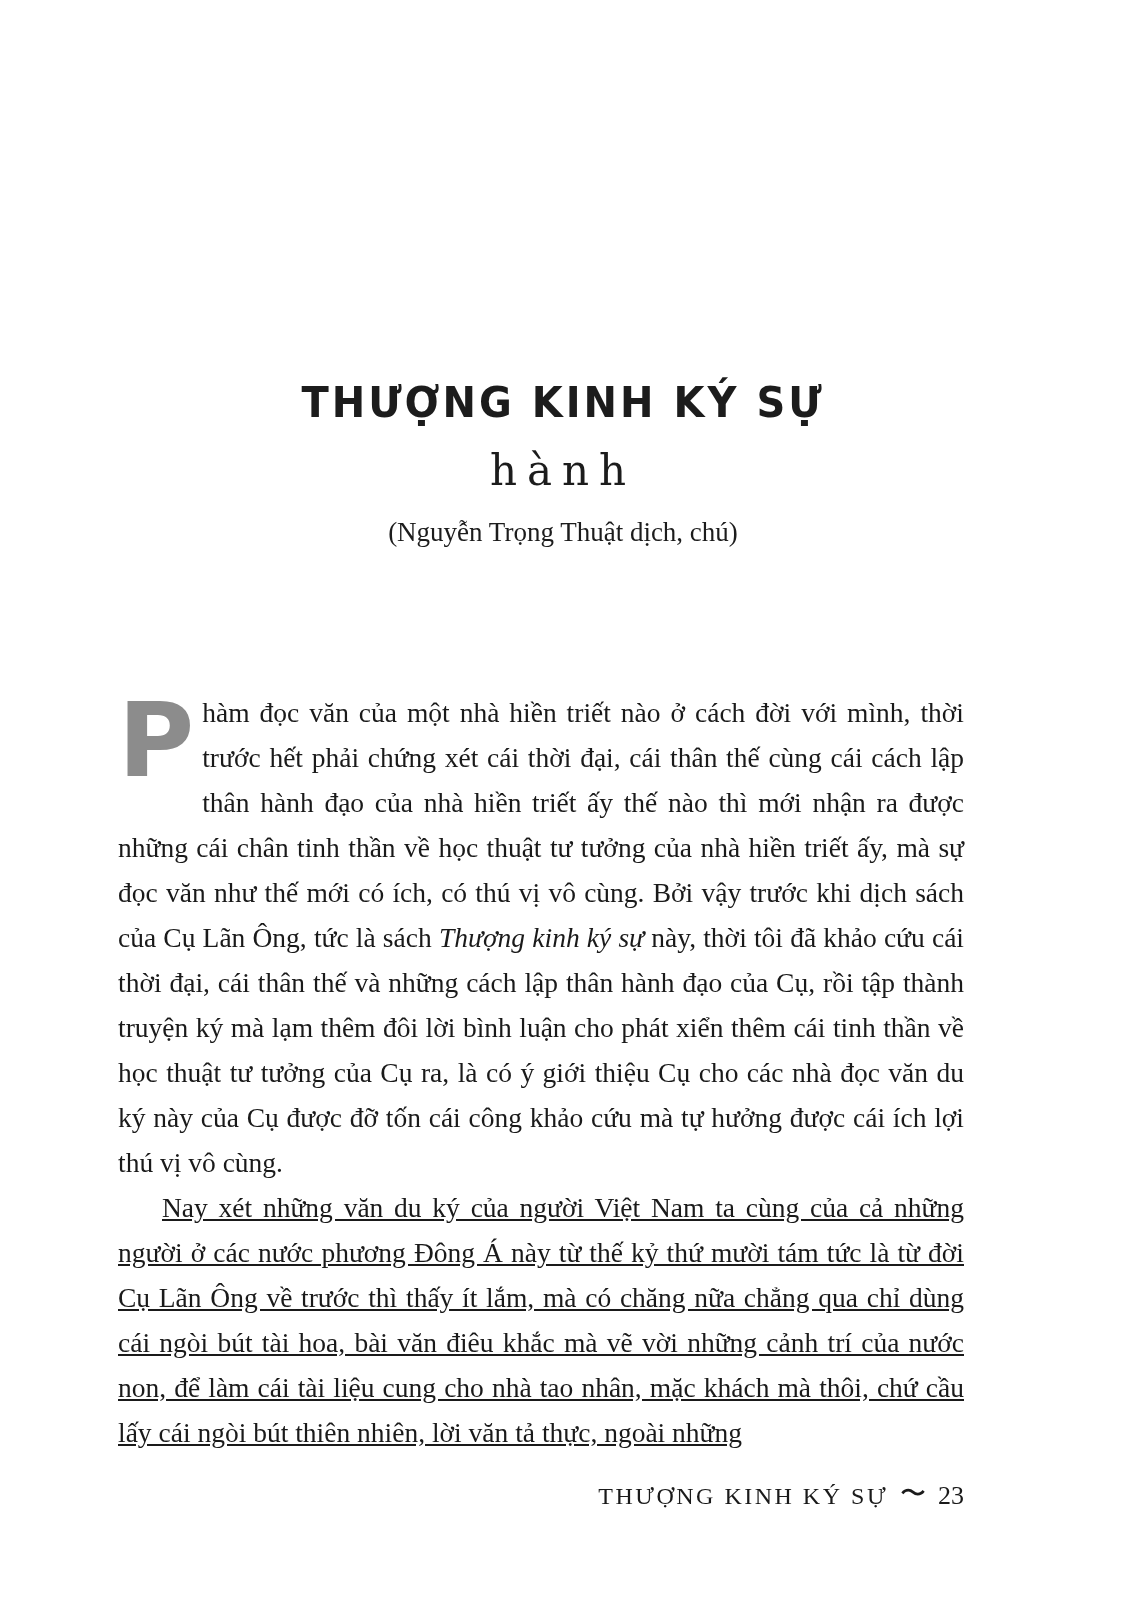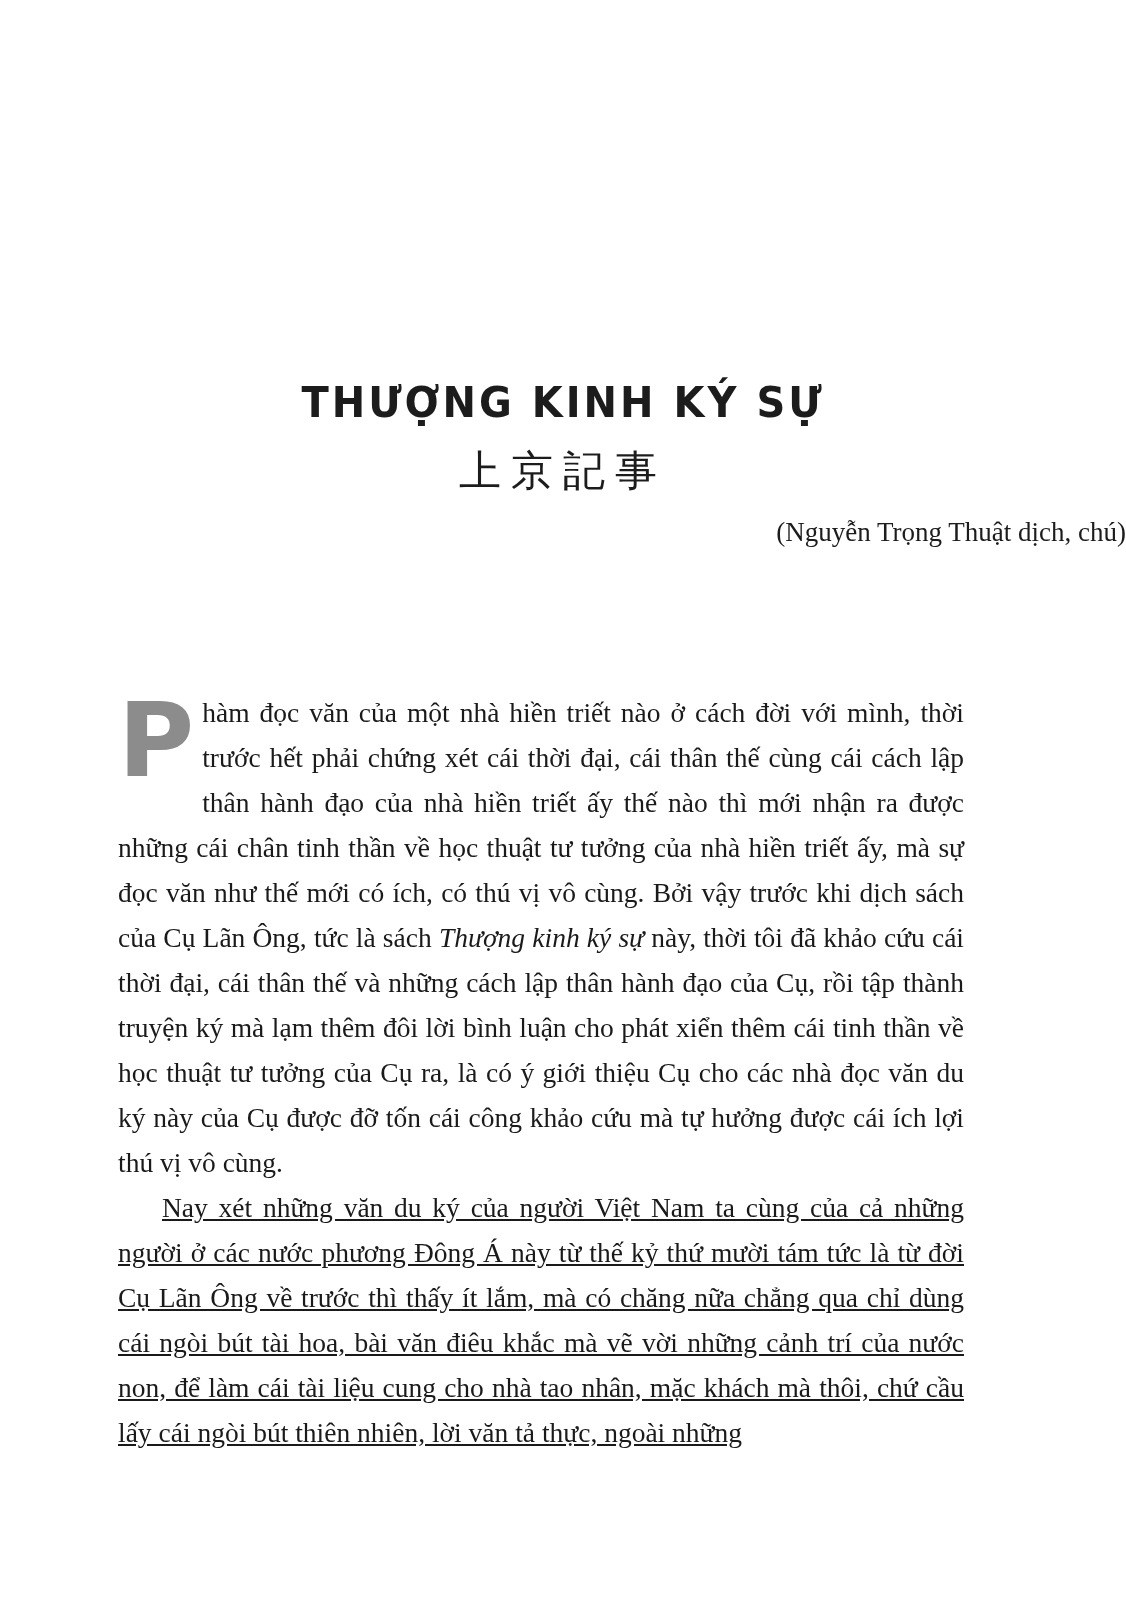--- a/index.html
+++ b/index.html
@@ -50,21 +50,20 @@
     color: #1c1c1c;
     margin-top: 24px;
     line-height: 1.1;
   }
   .title-credit {
     font-family: "Liberation Serif", serif;
     font-size: 27px;
     color: #1c1c1c;
     margin-top: 22px;
     line-height: 1.2;
-    text-align: right;
   }
 
   
   .body-text {
     position: absolute;
     left: 118px;
     top: 690px;
     width: 846px;
     font-size: 27.5px;
     line-height: 45px;
@@ -119,25 +118,28 @@
     font-size: 26px;
   }
 </style>
 </head>
 <body>
 
 <div class="page">
 
   <div class="title-block">
     <div class="title-main">THƯỢNG KINH KÝ SỰ</div>
-    <div class="title-han">上京記事</div>
+    <div class="title-han">hành</div>
     <div class="title-credit">(Nguyễn Trọng Thuật dịch, chú)</div>
   </div>
 
   <div class="body-text">
     <p>
       <span class="dropcap">P</span><span>hàm đọc văn của một nhà hiền triết nào ở cách đời với mình, thời trước hết phải chứng xét cái thời đại, cái thân thế cùng cái cách lập thân hành đạo của nhà hiền triết ấy thế nào thì mới nhận ra được những cái chân tinh thần về học thuật tư tưởng của nhà hiền triết ấy, mà sự đọc văn như thế mới có ích, có thú vị vô cùng. Bởi vậy trước khi dịch sách của Cụ Lãn Ông, tức là sách </span><span class="ital">Thượng kinh ký sự</span><span> này, thời tôi đã khảo cứu cái thời đại, cái thân thế và những cách lập thân hành đạo của Cụ, rồi tập thành truyện ký mà lạm thêm đôi lời bình luận cho phát xiển thêm cái tinh thần về học thuật tư tưởng của Cụ ra, là có ý giới thiệu Cụ cho các nhà đọc văn du ký này của Cụ được đỡ tốn cái công khảo cứu mà tự hưởng được cái ích lợi thú vị vô cùng.</span>
     </p>
     <p class="indent">Nay xét những văn du ký của người Việt Nam ta cùng của cả những người ở các nước phương Đông Á này từ thế kỷ thứ mười tám tức là từ đời Cụ Lãn Ông về trước thì thấy ít lắm, mà có chăng nữa chẳng qua chỉ dùng cái ngòi bút tài hoa, bài văn điêu khắc mà vẽ vời những cảnh trí của nước non, để làm cái tài liệu cung cho nhà tao nhân, mặc khách mà thôi, chứ cầu lấy cái ngòi bút thiên nhiên, lời văn tả thực, ngoài những</p>
   </div>
 
+  <div class="footer">
+    <span>THƯỢNG KINH KÝ SỰ</span><span class="swirl">〜</span><span class="pagenum">23</span>
+  </div>
 
 </div>
 
 </body></html>

